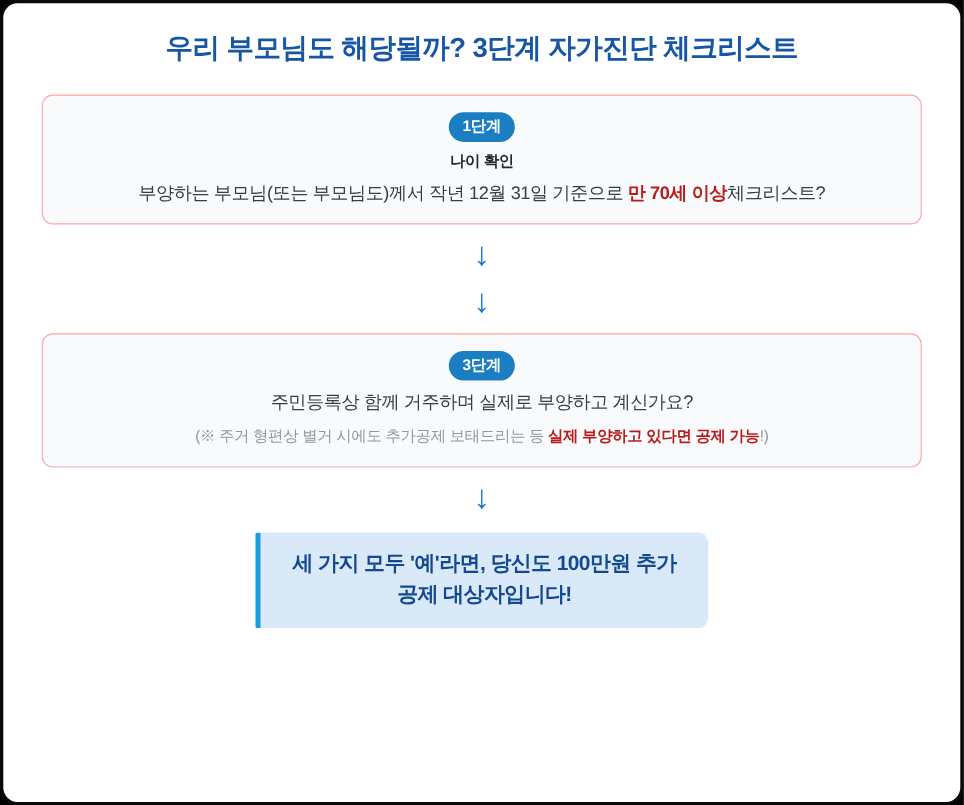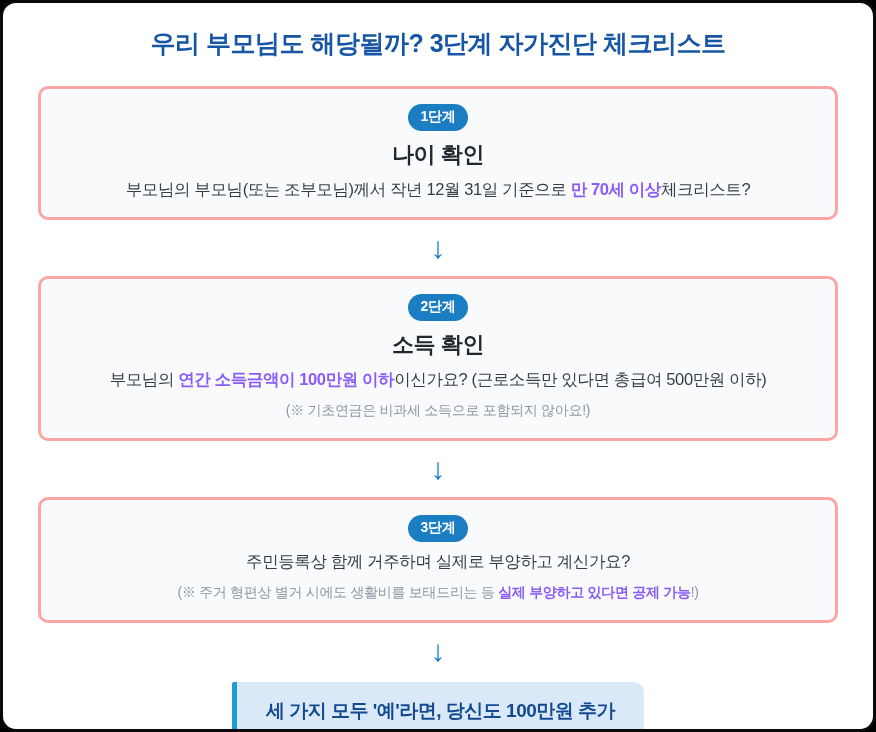--- a/index.html
+++ b/index.html
@@ -25,50 +25,50 @@
     text-align: center;
     font-size: 25px;
     font-weight: bold;
     letter-spacing: -0.5px;
     color: #1656a5;
   }
   .step-box {
     box-sizing: border-box;
     margin: 0 35px;
     background: #f9fafc;
-    border: 3px solid #fca5a5;
+    border: 1px solid #fca5a5;
     border-radius: 10px;
     text-align: center;
     padding: 15px 16px 16px 16px;
   }
   .step-box.first { margin-top: 26px; }
   .badge {
     display: inline-block;
     background: #1b7ec2;
     color: #ffffff;
     font-size: 14px;
     font-weight: bold;
     padding: 4px 13px 5px 13px;
     border-radius: 999px;
     letter-spacing: -0.3px;
   }
   .step-heading {
     margin: 9px 0 0 0;
-    font-size: 22px;
+    font-size: 14px;
     font-weight: bold;
     color: #23272e;
     letter-spacing: -0.4px;
   }
   .step-body {
     margin: 9px 0 0 0;
     font-size: 16.5px;
     color: #363d47;
     letter-spacing: -0.4px;
   }
-  .hl { color: #8b5cf6; font-weight: bold; }
+  .hl { color: #b91c1c; font-weight: bold; }
   .step-note {
     margin: 11px 0 2px 0;
     font-size: 14px;
     color: #8f97a3;
     letter-spacing: -0.3px;
   }
   .arrow {
     text-align: center;
     color: #1879c8;
     font-size: 30px;
@@ -98,38 +98,32 @@
 </head>
 <body>
 
 <div class="page">
 
   <h1 class="title">우리 부모님도 해당될까? 3단계 자가진단 체크리스트</h1>
 
   <section class="step-box first">
     <span class="badge">1단계</span>
     <h2 class="step-heading">나이 확인</h2>
-    <p class="step-body"><span>부모님의 부모님(또는 조부모님)께서 작년 12월 31일 기준으로 </span><span class="hl">만 70세 이상</span><span>체크리스트?</span></p>
+    <p class="step-body"><span>부양하는 부모님(또는 부모님도)께서 작년 12월 31일 기준으로 </span><span class="hl">만 70세 이상</span><span>체크리스트?</span></p>
   </section>
 
   <div class="arrow">↓</div>
 
-  <section class="step-box">
-    <span class="badge">2단계</span>
-    <h2 class="step-heading">소득 확인</h2>
-    <p class="step-body"><span>부모님의 </span><span class="hl">연간 소득금액이 100만원 이하</span><span>이신가요? (근로소득만 있다면 총급여 500만원 이하)</span></p>
-    <p class="step-note">(※ 기초연금은 비과세 소득으로 포함되지 않아요!)</p>
-  </section>
 
   <div class="arrow">↓</div>
 
   <section class="step-box">
     <span class="badge">3단계</span>
     <p class="step-body">주민등록상 함께 거주하며 실제로 부양하고 계신가요?</p>
-    <p class="step-note"><span>(※ 주거 형편상 별거 시에도 생활비를 보태드리는 등 </span><span class="hl">실제 부양하고 있다면 공제 가능</span><span>!)</span></p>
+    <p class="step-note"><span>(※ 주거 형편상 별거 시에도 추가공제 보태드리는 등 </span><span class="hl">실제 부양하고 있다면 공제 가능</span><span>!)</span></p>
   </section>
 
   <div class="arrow">↓</div>
 
   <div class="result-box">
     <p class="result-text">세 가지 모두 '예'라면, 당신도 100만원 추가공제 대상자입니다!</p>
   </div>
 
 </div>
 

